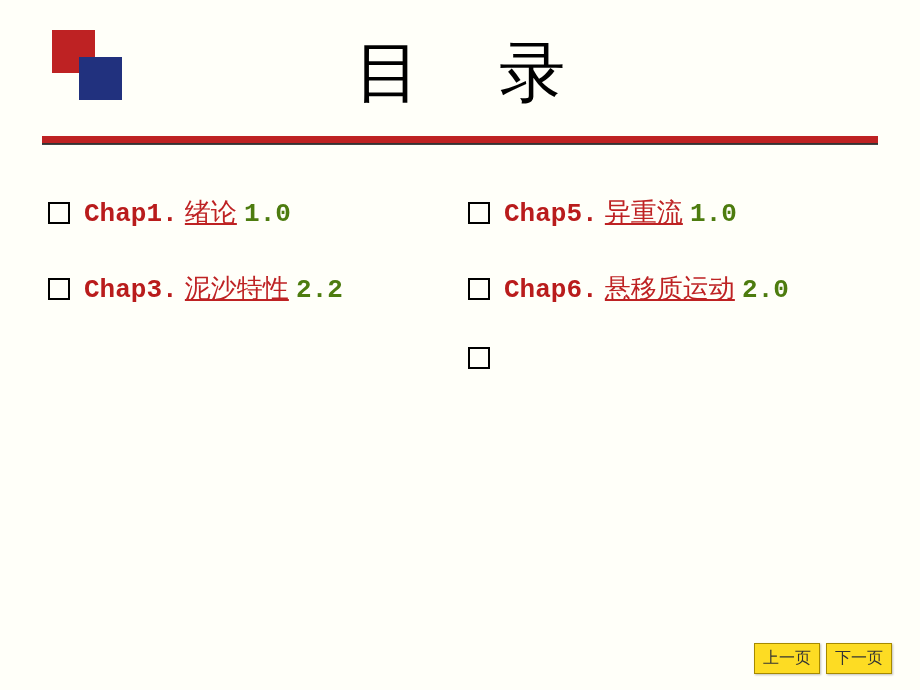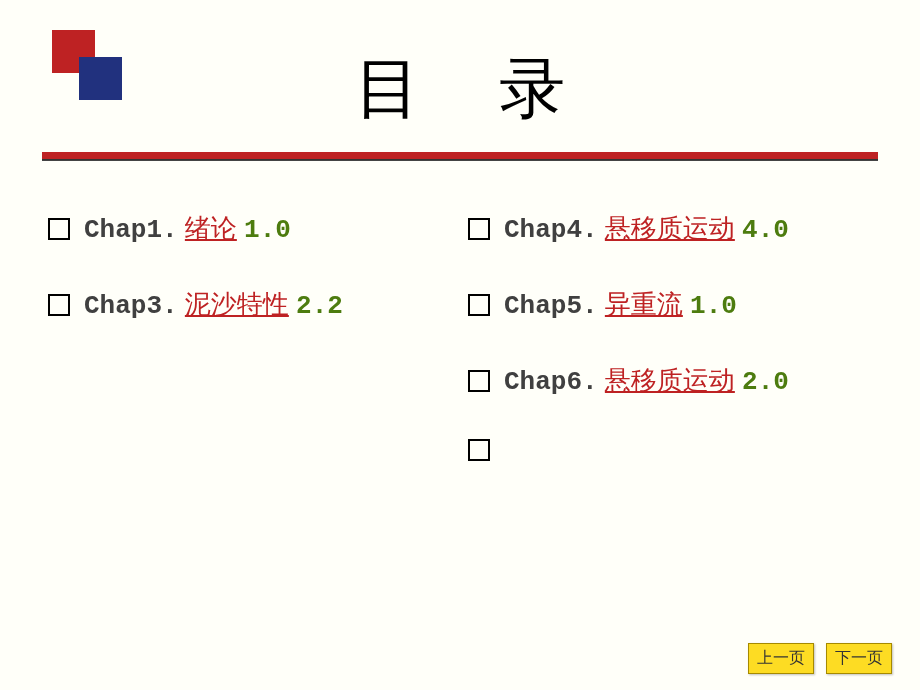--- a/index.html
+++ b/index.html
@@ -12,21 +12,21 @@
       height: 690px;
       background: #fffff9;
       font-family: "SimSun", "Microsoft YaHei", sans-serif;
       position: relative;
       overflow: hidden;
     }
     .slide {
       width: 100%;
       height: 100%;
       position: relative;
-      padding-top: 36px;
+      padding-top: 20px;
     }
     .logo {
       position: absolute;
       top: 30px;
       left: 52px;
       width: 70px;
       height: 70px;
     }
     .logo-red {
       position: absolute;
@@ -80,40 +80,40 @@
       font-size: 26px;
     }
     .bullet {
       width: 22px;
       height: 22px;
       border: 2px solid #000;
       margin-right: 14px;
       flex-shrink: 0;
     }
     .chap-label {
-      color: #404040;
+      color: #b91c1c;
       font-family: "Courier New", monospace;
       font-weight: bold;
     }
     .link-text {
       color: #be2223;
       text-decoration: underline;
       font-family: Liberation Mono, monospace;
     }
     .suffix {
       color: #4d7c0f;
       font-family: "Courier New", monospace;
       font-weight: bold;
     }
     .nav-buttons {
       position: absolute;
       bottom: 16px;
       right: 28px;
       display: flex;
-      gap: 12px;
+      gap: 6px;
       justify-content: space-between;
     }
     .nav-btn {
       background: #fddc23;
       border: 1px solid #a68a00;
       box-shadow: 1px 1px 2px rgba(0,0,0,0.25);
       padding: 4px 8px;
       font-size: 16px;
       font-family: "SimSun", sans-serif;
       cursor: pointer;
@@ -149,28 +149,20 @@
           <span class="link-text">泥沙特性</span>
           <span class="suffix"> 2.2</span>
         </span>
       </div>
     </div>
 
     <div class="column col-right">
       <div class="item">
         <span class="bullet"></span>
         <span>
-          <span class="chap-label">Chap4.</span>
-          <span class="link-text">悬移质运动</span>
-          <span class="suffix"> 4.0</span>
-        </span>
-      </div>
-      <div class="item">
-        <span class="bullet"></span>
-        <span>
           <span class="chap-label">Chap5.</span>
           <span class="link-text">异重流</span>
           <span class="suffix"> 1.0</span>
         </span>
       </div>
       <div class="item">
         <span class="bullet"></span>
         <span>
           <span class="chap-label">Chap6.</span>
           <span class="link-text">悬移质运动</span>

